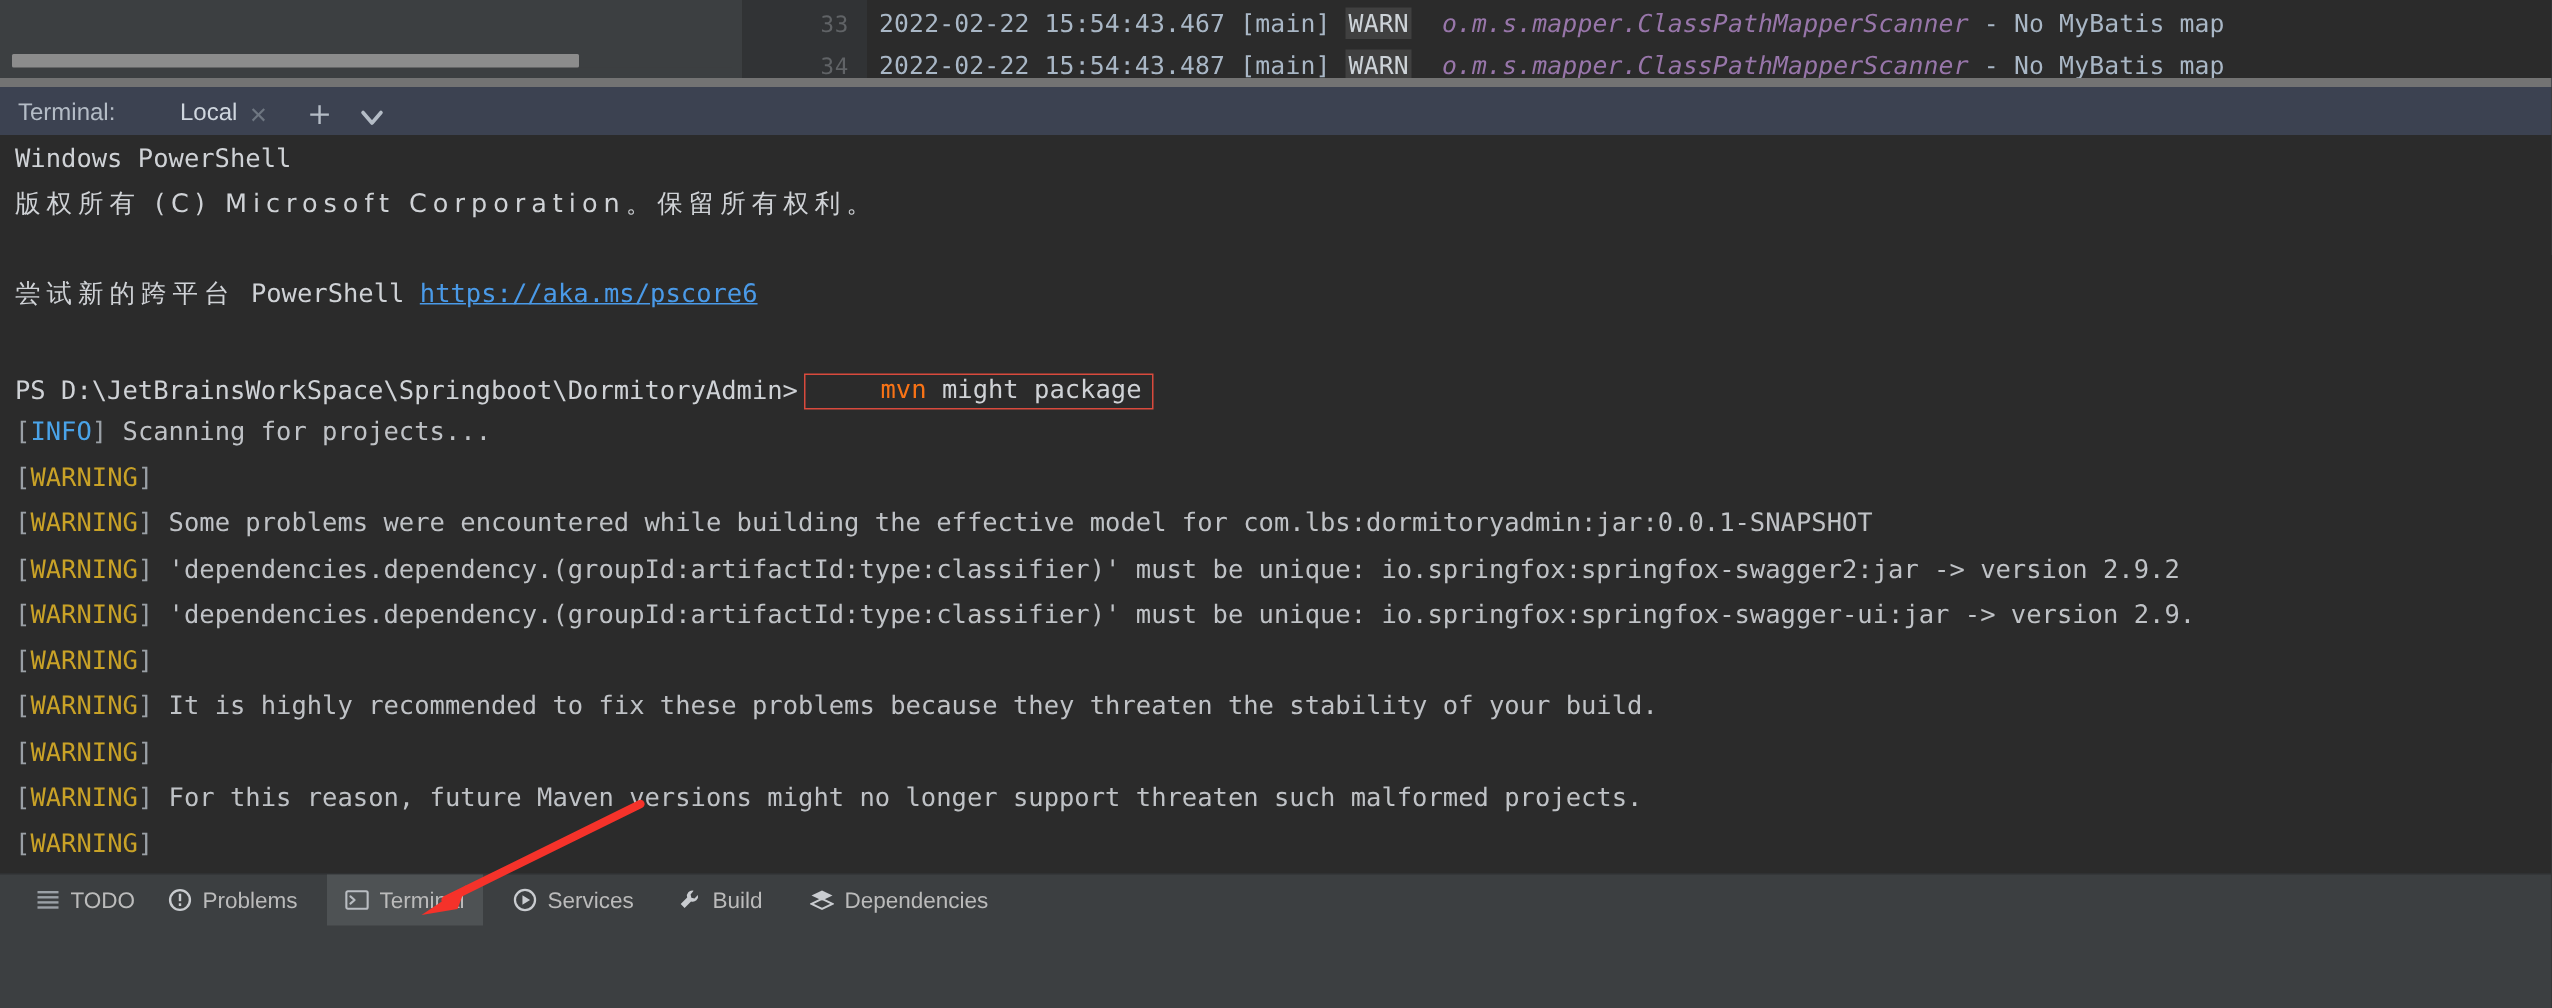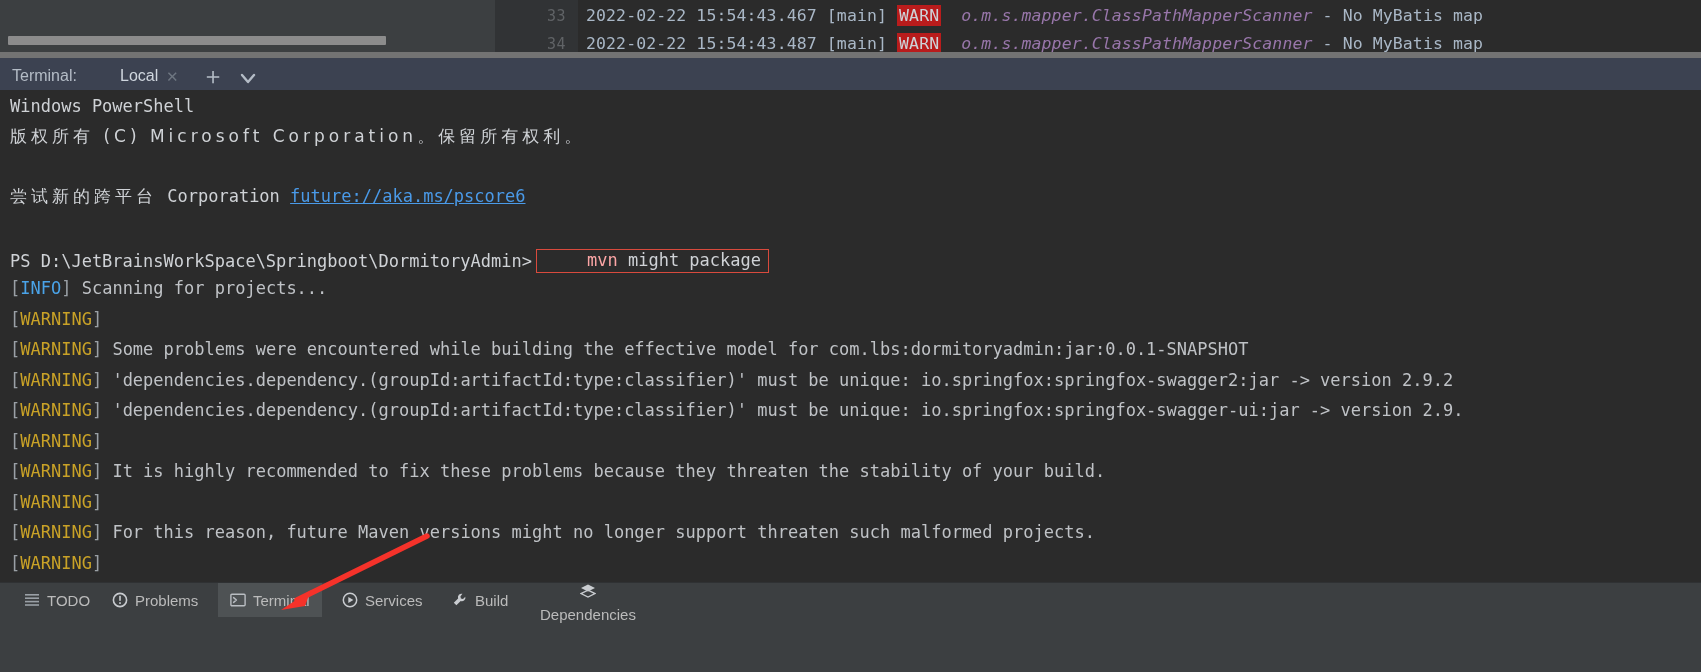--- a/index.html
+++ b/index.html
@@ -45,21 +45,21 @@
   }
   .log-line {
     position: absolute; left: 8px; white-space: pre;
     font-size: 16.5px; font-family: "DejaVu Sans Mono", monospace;
     letter-spacing: .1px;
   }
   .log-line.r1 { top: 6px; }
   .log-line.r2 { top: 34px; }
   .lg-ts   { color: #a9b7c6; }
   .lg-main { color: #a9b7c6; text-align: right; }
-  .lg-warn { color: #cdd3d8; background: #b91c1c; padding: 1px 2px; }
+  .lg-warn { color: #cdd3d8; background: #404040; padding: 1px 2px; }
   .lg-cls  { color: #9876aa; font-style: italic; }
   .lg-msg  { color: #a9b7c6; }
 
   
   .term-header {
     position: absolute; left: 0; top: 52px; width: 1701px; height: 38px;
     background: #3c4251;
     border-top: 6px solid #737373;
   }
   .term-label {
@@ -101,21 +101,21 @@
     font-size: 17px; line-height: 17px;
     font-family: "DejaVu Sans Mono", monospace;
     color: #cfd2d6; letter-spacing: 0px;
   }
   .c-white   { color: #cfd2d6; }
   .c-gray    { color: #bfc2c6; }
   .c-link    { color: #4a9ae8; text-decoration: underline; }
   .c-bracket { color: #9aa0a6; }
   .c-info    { color: #4aa3e8; }
   .c-warning { color: #c9a227; }
-  .c-yellow  { color: #fca5a5; padding-left: 43px; }
+  .c-yellow  { color: #f97316; padding-left: 43px; }
   .cjk { font-family: "DejaVu Sans", sans-serif; letter-spacing: 4px; }
 
   .cmd-box {
     display: inline-block;
     border: 1px solid #d94a3d;
     padding: 2px 7px 3px 7px;
     margin-left: 4px;
     position: relative; top: -1px;
   }
 
@@ -181,21 +181,21 @@
       </svg>
     </div>
   </div>
 
   <div class="term-body">
 
     <div class="term-line" style="top:8px;">Windows PowerShell</div>
 
     <div class="term-line cjk" style="top:38px;">版权所有 (C) Microsoft Corporation。保留所有权利。</div>
 
-    <div class="term-line" style="top:98px;"><span class="cjk">尝试新的跨平台</span><span> </span><span>Corporation</span><span> </span><span class="c-link">future://aka.ms/pscore6</span></div>
+    <div class="term-line" style="top:98px;"><span class="cjk">尝试新的跨平台</span><span> </span><span>PowerShell</span><span> </span><span class="c-link">https://aka.ms/pscore6</span></div>
 
     <div class="term-line" style="top:160px;"><span class="c-white">PS D:\JetBrainsWorkSpace\Springboot\DormitoryAdmin&gt;</span><span class="cmd-box"><span class="c-yellow">mvn</span><span class="c-white"> </span><span class="c-white">might package</span></span></div>
 
     <div id="output-lines">
         <div class="term-line" style="top: 190px;"><span class="c-bracket">[</span><span class="c-info">INFO</span><span class="c-bracket">]</span><span class="c-gray"> Scanning for projects...</span></div>
         <div class="term-line" style="top: 220.5px;"><span class="c-bracket">[</span><span class="c-warning">WARNING</span><span class="c-bracket">]</span><span class="c-gray"></span></div>
         <div class="term-line" style="top: 251px;"><span class="c-bracket">[</span><span class="c-warning">WARNING</span><span class="c-bracket">]</span><span class="c-gray"> Some problems were encountered while building the effective model for com.lbs:dormitoryadmin:jar:0.0.1-SNAPSHOT</span></div>
         <div class="term-line" style="top: 281.5px;"><span class="c-bracket">[</span><span class="c-warning">WARNING</span><span class="c-bracket">]</span><span class="c-gray"> 'dependencies.dependency.(groupId:artifactId:type:classifier)' must be unique: io.springfox:springfox-swagger2:jar -&gt; version 2.9.2</span></div>
         <div class="term-line" style="top: 312px;"><span class="c-bracket">[</span><span class="c-warning">WARNING</span><span class="c-bracket">]</span><span class="c-gray"> 'dependencies.dependency.(groupId:artifactId:type:classifier)' must be unique: io.springfox:springfox-swagger-ui:jar -&gt; version 2.9.</span></div>
         <div class="term-line" style="top: 342.5px;"><span class="c-bracket">[</span><span class="c-warning">WARNING</span><span class="c-bracket">]</span><span class="c-gray"></span></div>
@@ -238,21 +238,21 @@
               <polygon points="6.3,4.9 11.4,8 6.3,11.1" fill="#c9ccd0"></polygon>
             </svg></span>
           <span>Services</span>
         </div>
         <div class="btab" style="left: 440px;">
           <span class="bi"><svg viewBox="0 0 16 16" width="16" height="16">
               <path d="M10.4 1.8 a3.6 3.6 0 0 0 -4.3 4.6 L1.8 10.7 l2.6 2.6 l4.3-4.3 a3.6 3.6 0 0 0 4.6-4.3 l-2.3 2.3 l-2.1-0.5 l-0.5-2.1 z" fill="#c9ccd0"></path>
             </svg></span>
           <span>Build</span>
         </div>
-        <div class="btab" style="left: 528px; flex-direction: column;">
+        <div class="btab" style="left: 528px;">
           <span class="bi"><svg viewBox="0 0 16 16" width="16" height="16">
               <polygon points="8,1.6 15,5 8,8.4 1,5" fill="#c9ccd0"></polygon>
               <polygon points="8,7.2 15,10.6 8,14 1,10.6" fill="none" stroke="#c9ccd0" stroke-width="1.3"></polygon>
             </svg></span>
           <span>Dependencies</span>
         </div>
       </div>
   </div>
 
   <svg class="annotation-arrow" viewBox="0 0 200 90">

